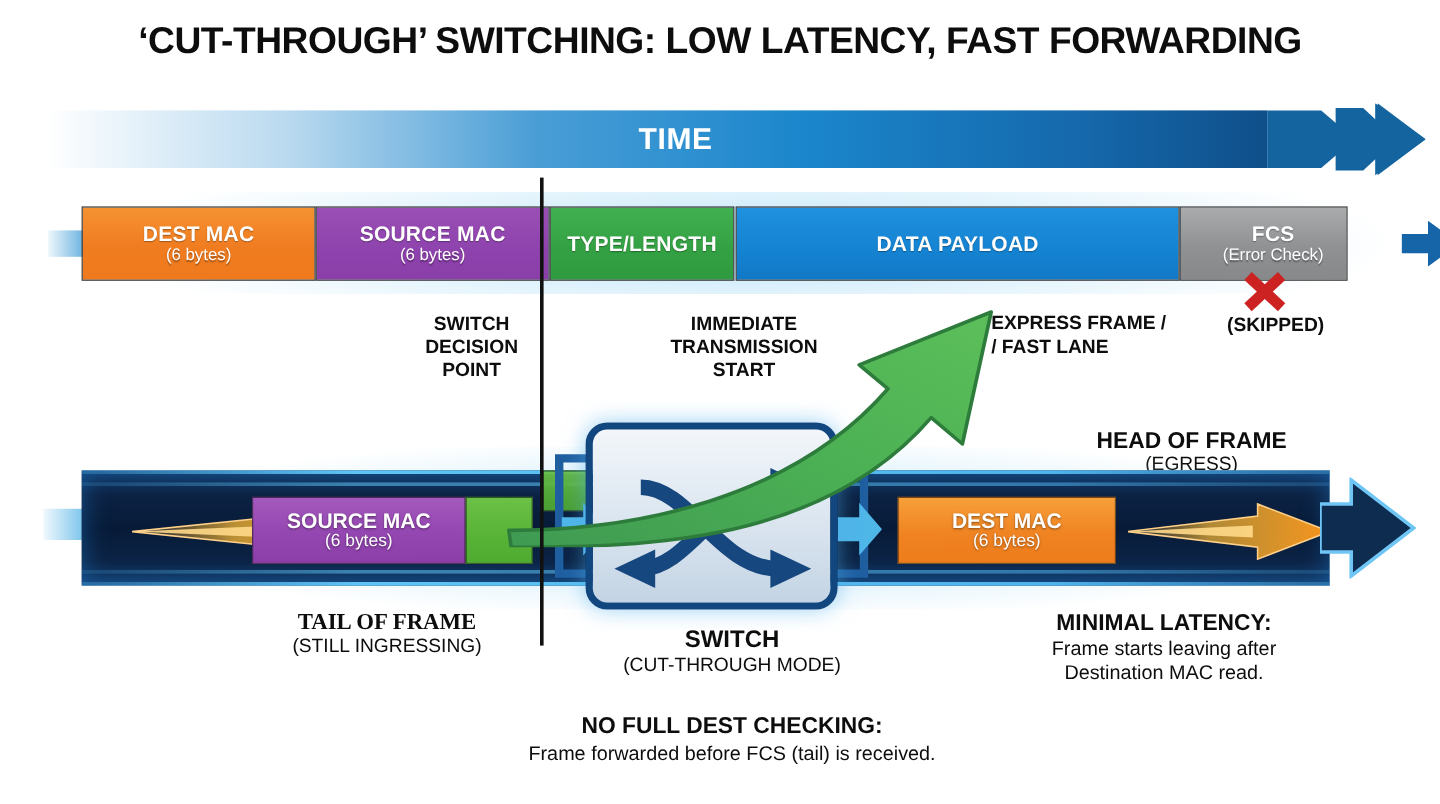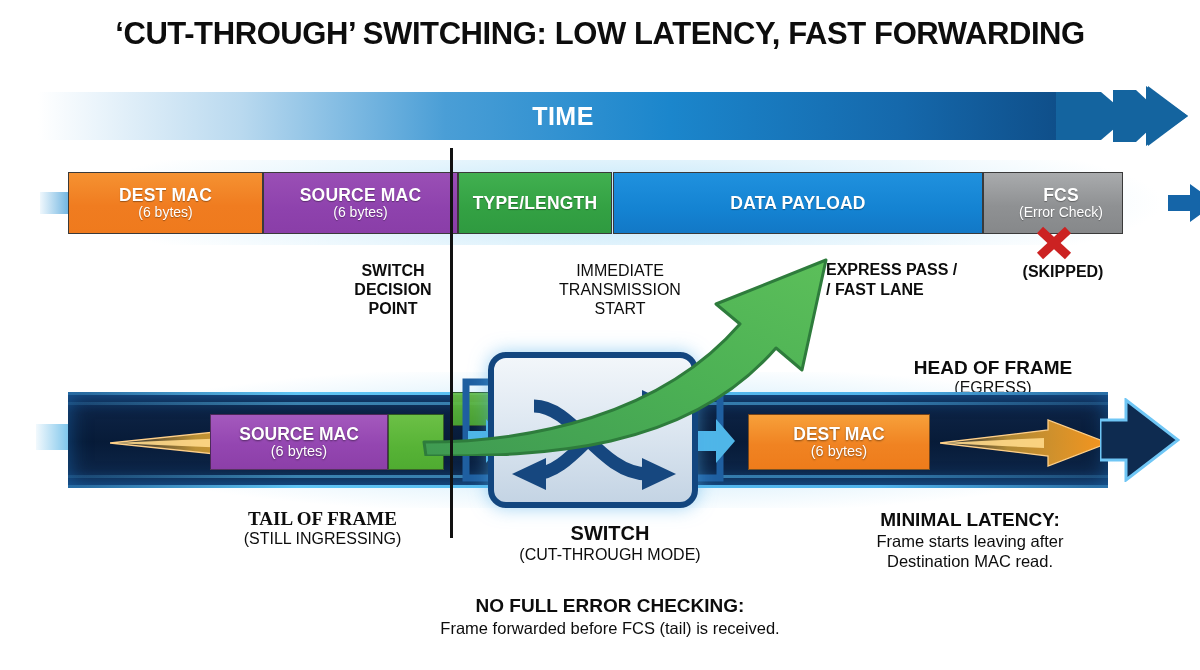--- a/index.html
+++ b/index.html
@@ -66,21 +66,21 @@
     left:450px;top:148px;width:3px;height:390px;background:#111111;z-index:12;
   }
 
   
   #red-x{left:1035px;top:226px;width:38px;height:34px;}
 
   
   .anno{color:#0d0d0d;text-align:center;line-height:1.18;}
   .anno .b{font-weight:bold;}
   #a-decision{left:338px;top:262px;width:110px;font-size:16px;font-weight:bold;text-align:center;}
-  #a-immediate{left:500px;top:262px;width:240px;font-size:16px;font-weight:normal;text-align:center;}
+  #a-immediate{left:500px;top:262px;width:240px;font-size:16px;font-weight:bold;text-align:center;}
   #a-express{left:826px;top:260px;width:180px;font-size:16px;font-weight:bold;text-align:left;line-height:1.22;}
   #a-errcheck{left:975px;top:262px;width:176px;font-size:16px;font-weight:bold;text-align:center;line-height:1.2;}
   #a-head{left:820px;top:341px;width:346px;text-align:center;margin-top:16px;}
   #a-head .b{font-size:19px;}
   #a-head .s{font-size:16px;}
   #a-tail{left:195px;top:508px;width:255px;text-align:center;}
   #a-tail .b{font-size:19px;font-family:Liberation Serif, serif;}
   #a-tail .s{font-size:16px;}
   #a-switch{left:460px;top:522px;width:300px;text-align:center;}
   #a-switch .b{font-size:20px;}
@@ -221,21 +221,21 @@
     <div>POINT</div>
   </div>
 
   <div class="abs anno" id="a-immediate">
     <div>IMMEDIATE</div>
     <div>TRANSMISSION</div>
     <div>START</div>
   </div>
 
   <div class="abs anno" id="a-express">
-    <div>EXPRESS PASS /</div>
+    <div>EXPRESS FRAME /</div>
     <div>/ FAST LANE</div>
   </div>
 
   <div class="abs anno" id="a-errcheck">
     <div>(SKIPPED)</div>
   </div>
 
   <div class="abs anno" id="a-head">
     <div class="b">HEAD OF FRAME</div>
     <div class="s">(EGRESS)</div>
@@ -362,17 +362,17 @@
     <div class="s">(CUT-THROUGH MODE)</div>
   </div>
 
   <div class="abs anno" id="a-latency">
     <div class="b">MINIMAL LATENCY:</div>
     <div class="s">Frame starts leaving after</div>
     <div class="s">Destination MAC read.</div>
   </div>
 
   <div class="abs anno" id="a-bottom">
-    <div class="b">NO FULL ERROR CHECKING:</div>
+    <div class="b">NO FULL DEST CHECKING:</div>
     <div class="s">Frame forwarded before FCS (tail) is received.</div>
   </div>
 
 </div>
 
 </body></html>

